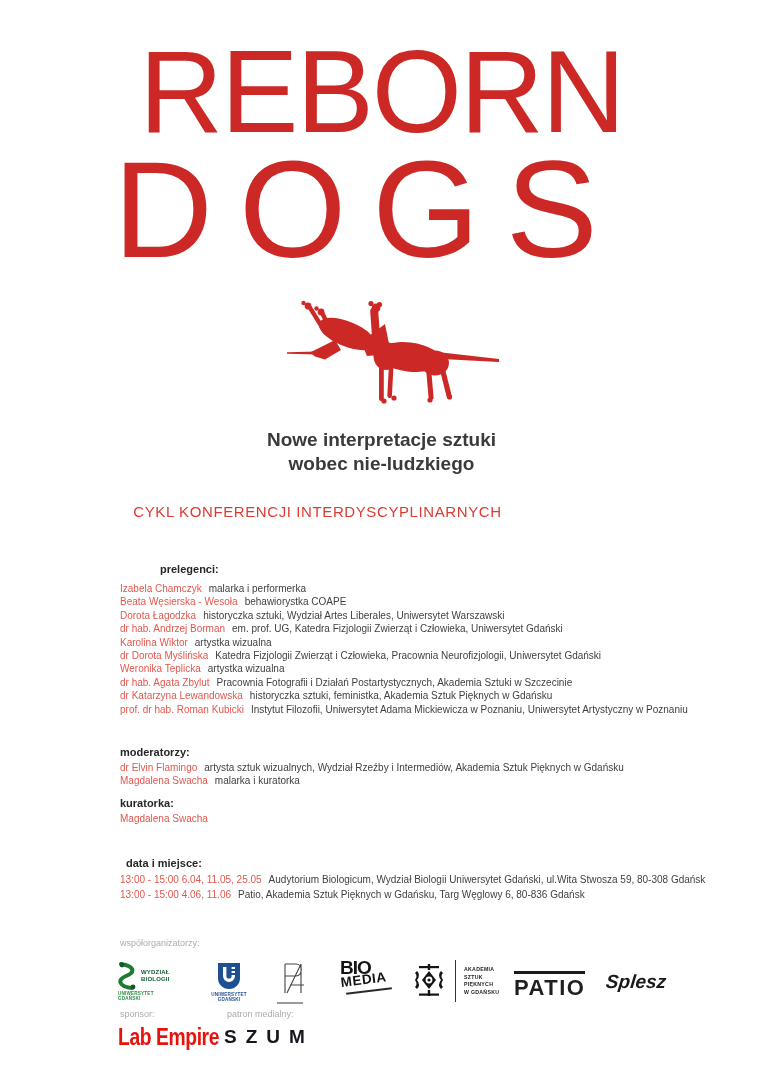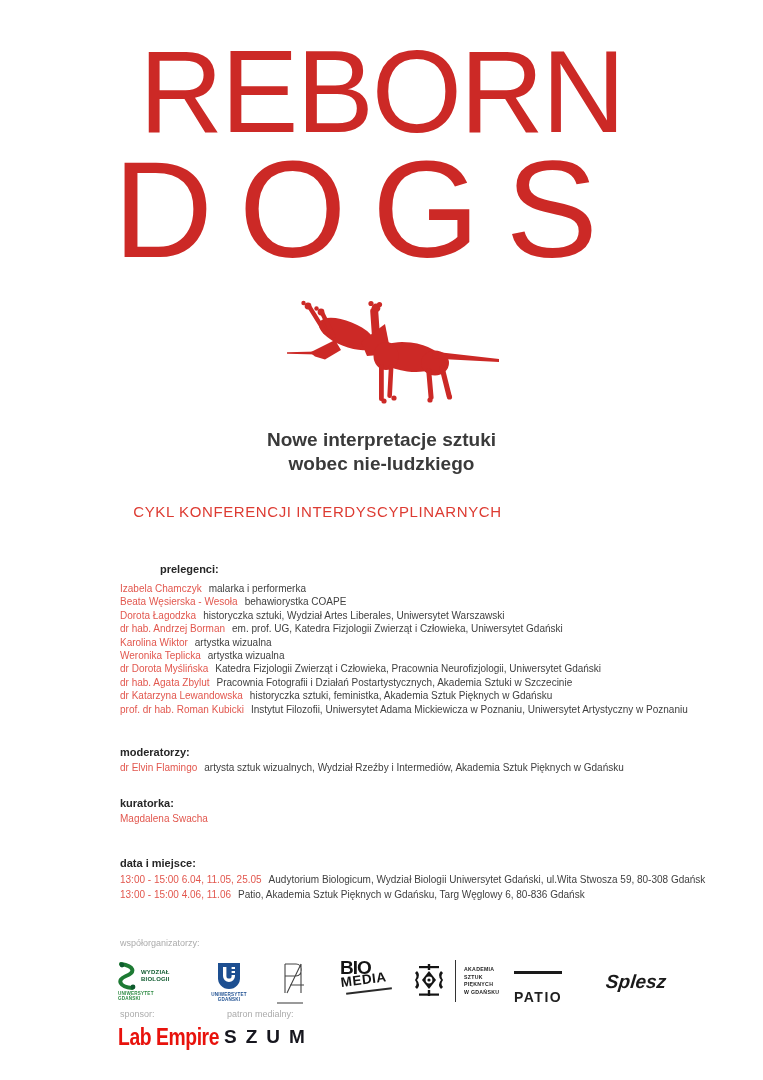--- a/index.html
+++ b/index.html
@@ -30,21 +30,21 @@
   
   .biotxt{font-size:6px;line-height:7px;font-weight:bold;color:#0e5a2e;letter-spacing:0.2px;}
   .biosub{font-size:4.6px;font-weight:bold;color:#2e8b43;letter-spacing:0.2px;}
   .ugsub{font-size:4.6px;font-weight:bold;color:#1d4f91;letter-spacing:0.2px;text-align:center;}
   .bio-big{font-size:19px;font-weight:bold;color:#141414;letter-spacing:-1px;line-height:16px;}
   .bio-media{font-size:13.5px;font-weight:bold;color:#141414;transform:rotate(-7deg);transform-origin:left top;letter-spacing:0.5px;line-height:13px;}
   .microbar{background:#2a2a2a;height:2px;width:46px;transform:rotate(-7deg);}
   .microbar2{background:#9a9a9a;height:1.5px;width:26px;}
   .asptxt{font-size:5.2px;line-height:7.5px;font-weight:bold;color:#222222;letter-spacing:0.3px;}
   .aspdiv{width:1px;height:42px;background:#333333;}
-  .patio{font-size:14px;font-weight:800;color:#1f1f1f;letter-spacing:1.5px;border-top:3.5px solid #1a1a1a;padding-top:15px;}
+  .patio{font-size:22px;font-weight:800;color:#1f1f1f;letter-spacing:1.5px;border-top:3.5px solid #1a1a1a;padding-top:1px;}
   .splesz{font-size:19px;font-weight:bold;font-style:italic;color:#1a1a1a;transform:skewX(-6deg);letter-spacing:0px;}
   .labempire{font-size:23px;font-weight:bold;color:#e8120c;transform:scaleX(0.84);transform-origin:left center;letter-spacing:-0.5px;white-space:nowrap;}
   .szum{font-size:19px;font-weight:800;color:#16161e;letter-spacing:9px;white-space:nowrap;}
 </style>
 </head>
 <body>
 
 <div class="poster">
 
   <div class="abs title title1">REBORN</div>
@@ -97,36 +97,37 @@
   </div>
   <div class="abs series">CYKL KONFERENCJI INTERDYSCYPLINARNYCH</div>
 
   <div class="abs h" style="left:120px;top:563px;margin-left:40px;">prelegenci:</div>
   <div class="abs rows" style="top:582px;">
     <div class="row"><span class="nm">Izabela Chamczyk</span><span class="ds">malarka i performerka</span></div>
     <div class="row"><span class="nm">Beata Węsierska - Wesoła</span><span class="ds">behawiorystka COAPE</span></div>
     <div class="row"><span class="nm">Dorota Łagodzka</span><span class="ds">historyczka sztuki, Wydział Artes Liberales, Uniwersytet Warszawski</span></div>
     <div class="row"><span class="nm">dr hab. Andrzej Borman</span><span class="ds">em. prof. UG, Katedra Fizjologii Zwierząt i Człowieka, Uniwersytet Gdański</span></div>
     <div class="row"><span class="nm">Karolina Wiktor</span><span class="ds">artystka wizualna</span></div>
+    <div class="row"><span class="nm">dr Dorota Myślińska</span><span class="ds">Katedra Fizjologii Zwierząt i Człowieka, Pracownia Neurofizjologii, Uniwersytet Gdański</span></div>
     <div class="row"><span class="nm">Weronika Teplicka</span><span class="ds">artystka wizualna</span></div>
-    <div class="row"><span class="nm">dr Dorota Myślińska</span><span class="ds">Katedra Fizjologii Zwierząt i Człowieka, Pracownia Neurofizjologii, Uniwersytet Gdański</span></div>
     <div class="row"><span class="nm">dr hab. Agata Zbylut</span><span class="ds">Pracownia Fotografii i Działań Postartystycznych, Akademia Sztuki w Szczecinie</span></div>
     <div class="row"><span class="nm">dr Katarzyna Lewandowska</span><span class="ds">historyczka sztuki, feministka, Akademia Sztuk Pięknych w Gdańsku</span></div>
     <div class="row"><span class="nm">prof. dr hab. Roman Kubicki</span><span class="ds">Instytut Filozofii, Uniwersytet Adama Mickiewicza w Poznaniu, Uniwersytet Artystyczny w Poznaniu</span></div>
   </div>
 
   <div class="abs h" style="left:120px;top:746px;">moderatorzy:</div>
   <div class="abs rows" style="top:761px;">
     <div class="row"><span class="nm">dr Elvin Flamingo</span><span class="ds">artysta sztuk wizualnych, Wydział Rzeźby i Intermediów, Akademia Sztuk Pięknych w Gdańsku</span></div>
+    <div class="row"><span class="nm">Magdalena Swacha</span><span class="ds">malarka i kuratorka</span></div>
   </div>
 
   <div class="abs h" style="left:120px;top:797px;">kuratorka:</div>
   <div class="abs row nm" style="left:120px;top:812px;">Magdalena Swacha</div>
 
-  <div class="abs h" style="left:120px;top:857px;">data i miejsce:</div>
+  <div class="abs h" style="left:126px;top:857px;">data i miejsce:</div>
   <div class="abs rows" style="top:872px;">
     <div class="row2"><span class="nm">13:00 - 15:00  6.04, 11.05, 25.05</span><span class="ds">Audytorium Biologicum, Wydział Biologii Uniwersytet Gdański, ul.Wita Stwosza 59, 80-308 Gdańsk</span></div>
     <div class="row2"><span class="nm">13:00 - 15:00  4.06, 11.06</span><span class="ds">Patio, Akademia Sztuk Pięknych w Gdańsku, Targ Węglowy 6, 80-836 Gdańsk</span></div>
   </div>
 
   <div class="abs glabel" style="left:120px;top:938px;">współorganizatorzy:</div>
 
   <div class="abs" style="left:118px;top:962px;width:56px;">
     <div style="display:flex;align-items:center;">
       <svg width="21" height="28" viewBox="0 0 21 28">

